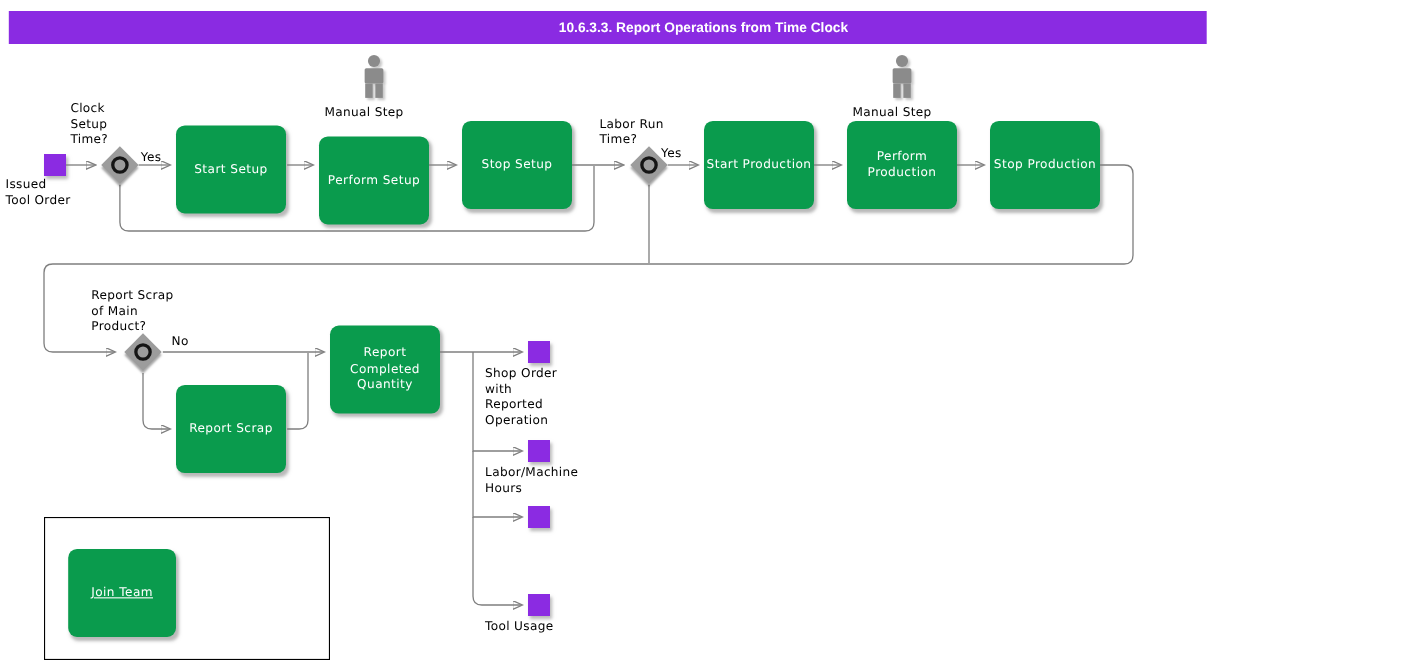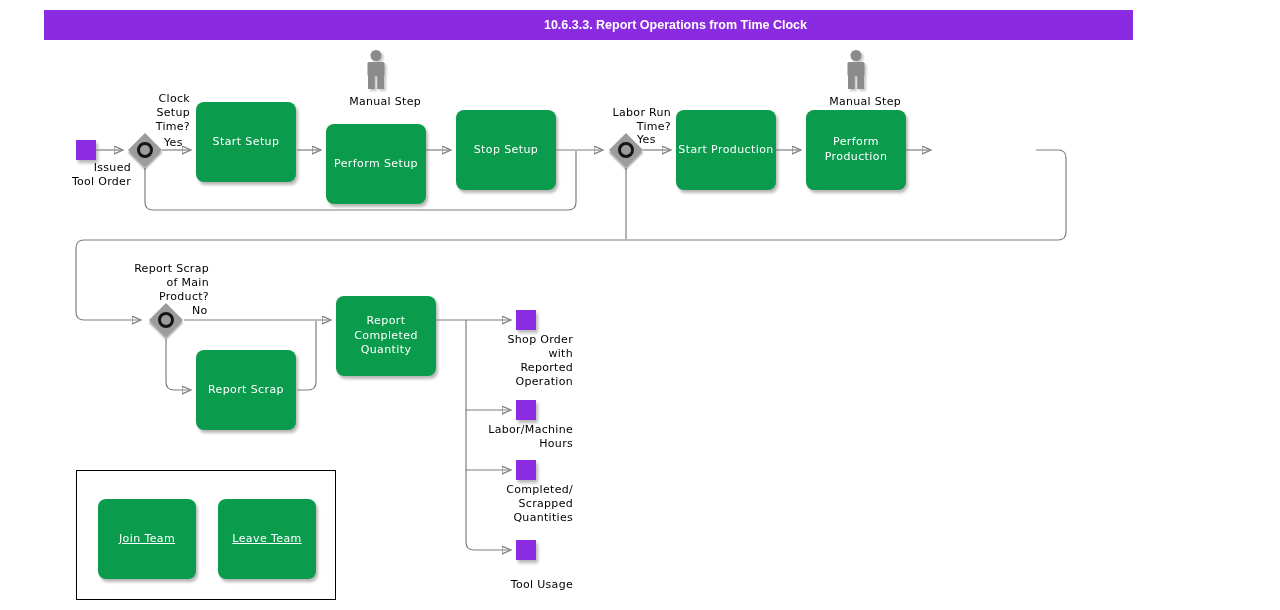--- a/index.html
+++ b/index.html
@@ -5,21 +5,21 @@
   :root{
     --header-bg:#8A2BE2;
     --activity-green:#0A9B4D;
     --data-purple:#8B2BE2;
     --line-gray:#7F7F7F;
     --gateway-gray:#9C9C9C;
   }
   html,body{margin:0;padding:0;background:#fff;}
   .canvas{
     position:relative;width:1097px;height:610px;background:#ffffff;overflow:hidden;
-    font-family:"DejaVu Sans", sans-serif;color:#000;margin-left:36px;
+    font-family:"DejaVu Sans", sans-serif;color:#000;
   }
   .titlebar{
     position:absolute;left:8px;top:10px;width:1263px;height:30px;
     background:var(--header-bg);color:#fff;
     display:flex;align-items:center;justify-content:center;
     font-family:"Liberation Sans", sans-serif;font-weight:bold;font-size:12.5px;
   }
   svg.connectors{position:absolute;left:0;top:0;pointer-events:none;}
   svg.connectors path{fill:none;stroke:var(--line-gray);stroke-width:1.2;}
   .activity{
@@ -28,21 +28,21 @@
     display:flex;align-items:center;justify-content:center;text-align:center;
     font-size:11px;letter-spacing:0.4px;line-height:1.35;white-space:pre-line;
     box-shadow:2px 3px 3px rgba(125,125,125,0.55);cursor:pointer;
   }
   .activity.small{width:98px;height:80px;text-decoration:underline;}
   .data-sq{
     position:absolute;width:20px;height:20px;background:var(--data-purple);
     box-shadow:2px 3px 3px rgba(125,125,125,0.55);cursor:pointer;
   }
   .lbl{
-    position:absolute;font-size:11px;color:#000;text-align:right;
+    position:absolute;font-size:11px;color:#000;text-align:left;
     white-space:pre-line;line-height:1.28;letter-spacing:0.3px;
   }
   .lbl.left{text-align:left;}
   .gateway{position:absolute;width:36px;height:36px;}
   .gw-diamond{
     position:absolute;left:6px;top:6px;width:24px;height:24px;
     background:var(--gateway-gray);transform:rotate(45deg);
     box-shadow:2px 2px 2px rgba(0,0,0,0.35);
   }
   .gw-ring{
@@ -101,21 +101,21 @@
 
   <div class="gateway" style="left:91px;top:132px">
     <div class="gw-diamond"></div>
     <div class="gw-ring"></div>
   </div>
   <div class="lbl" style="left:64px;top:92px;width:90px">Clock
 Setup
 Time?</div>
   <div class="lbl left" style="left:128px;top:136px;width:34px">Yes</div>
 
-  <div class="activity" style="left:160px;top:102px">Start Setup</div>
+  <div class="activity" style="left:160px;top:114px">Start Setup</div>
   <div class="activity" style="left:290px;top:124px">Perform Setup</div>
   <div class="activity" style="left:420px;top:110px">Stop Setup</div>
 
   <svg class="person" style="left:327px;top:50px" width="26" height="42" viewBox="0 0 26 42">
     <circle cx="13" cy="5.5" r="5.5"></circle>
     <rect x="4.5" y="12" width="17" height="14" rx="1.5"></rect>
     <rect x="5" y="26" width="6.8" height="13"></rect>
     <rect x="14.2" y="26" width="6.8" height="13"></rect>
   </svg>
   <div class="lbl" style="left:295px;top:95px;width:90px">Manual Step</div>
@@ -124,20 +124,21 @@
     <div class="gw-diamond"></div>
     <div class="gw-ring"></div>
   </div>
   <div class="lbl" style="left:545px;top:106px;width:90px">Labor Run
 Time?</div>
   <div class="lbl left" style="left:601px;top:133px;width:34px">Yes</div>
 
   <div class="activity" style="left:770px;top:110px">Perform
 Production</div>
   <div class="activity" style="left:640px;top:110px">Start Production</div>
+  <div class="activity" style="left:900px;top:110px">Stop Production</div>
 
   <svg class="person" style="left:807px;top:50px" width="26" height="42" viewBox="0 0 26 42">
     <circle cx="13" cy="5.5" r="5.5"></circle>
     <rect x="4.5" y="12" width="17" height="14" rx="1.5"></rect>
     <rect x="5" y="26" width="6.8" height="13"></rect>
     <rect x="14.2" y="26" width="6.8" height="13"></rect>
   </svg>
   <div class="lbl" style="left:775px;top:95px;width:90px">Manual Step</div>
 
   <div class="gateway" style="left:112px;top:302px">
@@ -158,24 +159,20 @@
   <div class="lbl" style="left:441px;top:333px;width:96px">Shop Order
 with
 Reported
 Operation</div>
 
   <div class="data-sq" style="left:480px;top:400px"></div>
   <div class="lbl" style="left:441px;top:423px;width:96px">Labor/Machine
 Hours</div>
 
   <div class="data-sq" style="left:480px;top:460px"></div>
-  <div class="lbl" style="left:441px;top:483px;width:96px">Completed/
-Scrapped
-Quantities</div>
 
   <div class="data-sq" style="left:480px;top:540px"></div>
-  <div class="lbl" style="left:441px;top:578px;width:96px">Tool Usage</div>
+  <div class="lbl" style="left:441px;top:563px;width:96px">Tool Usage</div>
 
   <div class="ga-frame"></div>
   <div class="activity small" style="left:62px;top:499px">Join Team</div>
-  <div class="activity small" style="left:182px;top:499px">Leave Team</div>
 
 </div>
 
 </body></html>

